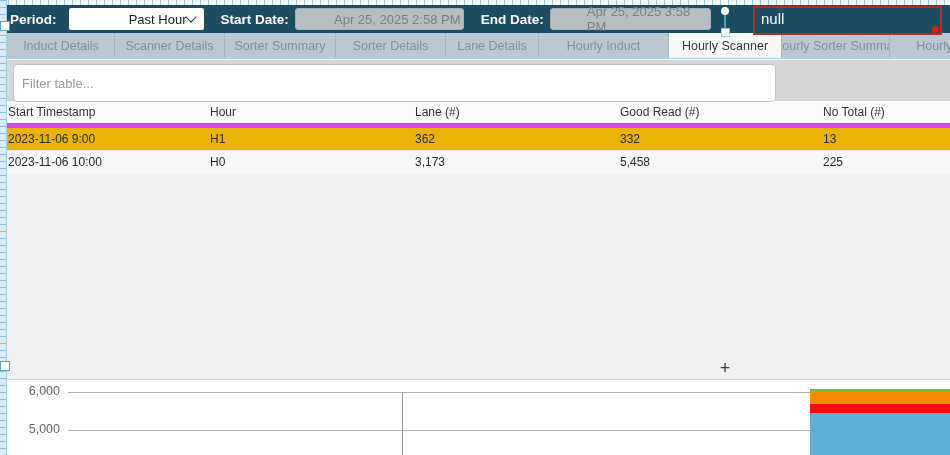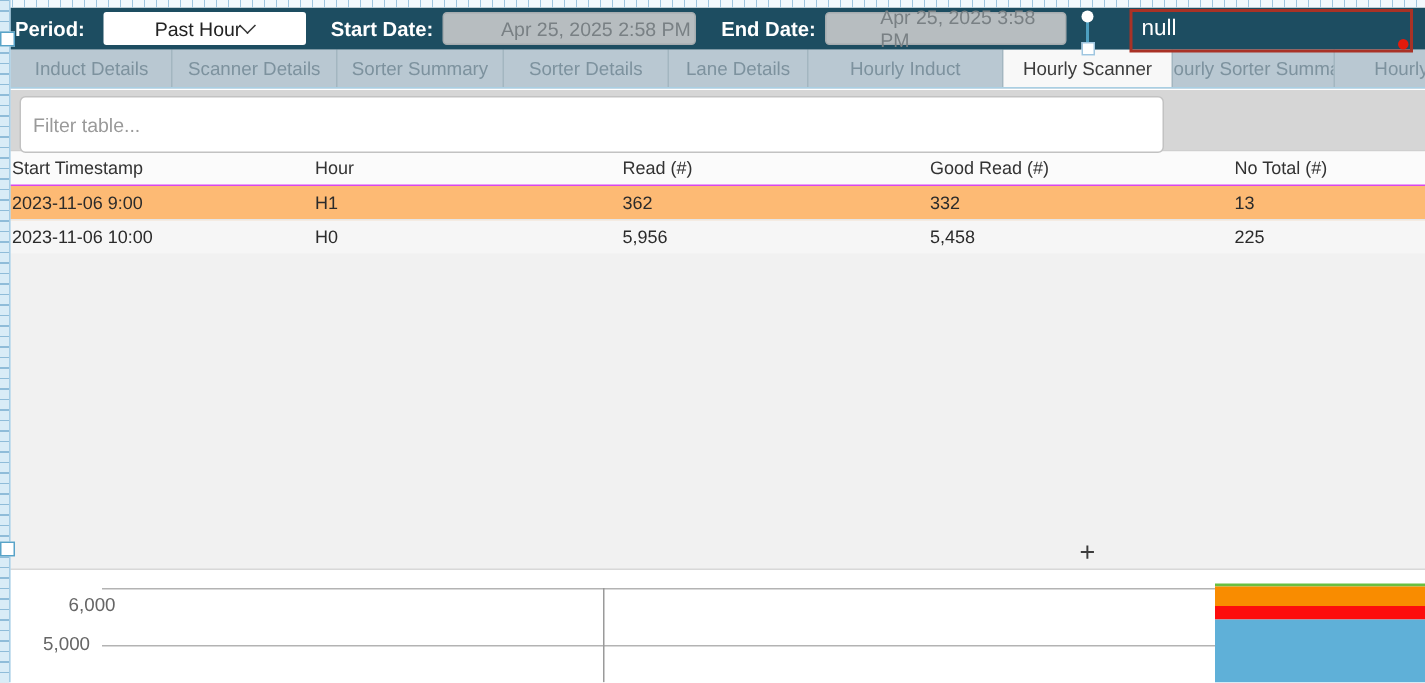--- a/index.html
+++ b/index.html
@@ -14,21 +14,21 @@
     border-right:1px solid #a6cde5;z-index:30;}
   .sel-handle{position:absolute;width:8px;height:8px;background:#fff;border:1px solid #58a3c8;z-index:40;}
   #sel-handle-top{left:0;top:21px;}
   #sel-handle-bottom{left:0;top:361px;}
 
   
   #toolbar{position:absolute;left:0;top:5px;width:950px;height:28px;background:#1d4d61;display:flex;align-items:center;z-index:10;}
   .tb-label{color:#ffffff;font-size:13.5px;font-weight:bold;white-space:nowrap;}
   #period-label{margin-left:10px;}
   #period-select{margin-left:12px;width:117px;height:22px;background:#ffffff;border-radius:2px;
-    display:flex;align-items:center;justify-content:center;padding:0 9px;cursor:pointer;}
+    display:flex;align-items:center;justify-content:flex-end;padding:0 9px;cursor:pointer;}
   #period-select .val{font-size:13px;color:#222;}
   .chev{width:7px;height:7px;border-right:1.8px solid #333;border-bottom:1.8px solid #333;
     transform:rotate(45deg);margin-top:-4px;}
   #start-date-label{margin-left:17px;}
   #end-date-label{margin-left:17px;}
   .date-input{height:20px;background:#b7bdc0;border:1px solid #a6acaf;border-radius:3px;color:#798084;
     font-size:13px;display:flex;align-items:center;justify-content:center;padding-left:36px;}
   #start-date-input{margin-left:6px;width:131px;}
   #end-date-input{margin-left:6px;width:123px;}
 
@@ -53,22 +53,22 @@
   
   #filterbar{position:absolute;left:0;top:60px;width:950px;height:40px;background:#d6d6d6;z-index:4;}
   #filter-input{position:absolute;left:13px;top:4px;width:745px;height:22px;background:#fff;
     border:1px solid #c2c2c2;border-radius:4px;font-family:"Liberation Sans",sans-serif;
     font-size:13px;color:#be185d;padding:7px 8px;}
   #filter-input::placeholder{color:#9a9a9a;}
 
   
   #table{position:absolute;left:0;top:100px;width:950px;z-index:3;border-top:1px solid #cfcfcf;}
   .t-row{display:grid;grid-template-columns:202px 205px 205px 203px 135px;height:22px;align-items:center;}
-  .t-row.header{background:#fbfbfb;border-bottom:1px solid #d946ef;}
-  .t-row.r0{background:#fdba74;border-bottom:1px solid #e6e6e6;}
+  .t-row.header{background:#fbfbfb;border-bottom:5px solid #d946ef;}
+  .t-row.r0{background:#eab308;border-bottom:1px solid #e6e6e6;}
   .t-row.r1{background:#f6f6f6;}
   .t-cell{font-size:12px;color:#2b2b2b;padding-left:8px;white-space:nowrap;overflow:hidden;}
   .t-row.header .t-cell{color:#333;}
 
   
   #empty-area{position:absolute;left:0;top:167px;width:950px;height:212px;background:#f1f1f1;
     border-bottom:1px solid #d8d8d8;z-index:2;}
   #add-widget{position:absolute;left:714px;top:190px;width:22px;height:22px;font-size:18px;color:#3c3c3c;
     text-align:center;line-height:22px;cursor:pointer;background:transparent;border:none;padding:0;}
 
@@ -123,46 +123,46 @@
     </div>
 
   <div id="filterbar">
     <input id="filter-input" type="text" placeholder="Filter table..." style="">
   </div>
 
   <div id="table">
       <div class="t-row header">
         <div class="t-cell">Start Timestamp</div>
         <div class="t-cell">Hour</div>
-        <div class="t-cell">Read (#)</div>
+        <div class="t-cell">Lane (#)</div>
         <div class="t-cell">Good Read (#)</div>
         <div class="t-cell">No Total (#)</div>
       </div>
       <div class="t-row r0">
         <div class="t-cell">2023-11-06 9:00</div>
         <div class="t-cell">H1</div>
         <div class="t-cell">362</div>
         <div class="t-cell">332</div>
         <div class="t-cell">13</div>
       </div>
       <div class="t-row r1">
         <div class="t-cell">2023-11-06 10:00</div>
         <div class="t-cell">H0</div>
-        <div class="t-cell">5,956</div>
+        <div class="t-cell">3,173</div>
         <div class="t-cell">5,458</div>
         <div class="t-cell">225</div>
       </div>
     </div>
 
   <div id="empty-area">
     <button id="add-widget">+</button>
   </div>
 
   <div id="chart">
-      <div class="ytick" style="top: 15px; padding-left: 17px;">6,000</div>
+      <div class="ytick" style="top: 3px;">6,000</div>
       <div class="gridline-h" style="top: 11px;"></div>
       <div class="ytick" style="top: 41px;">5,000</div>
       <div class="gridline-h" style="top: 49px;"></div>
       <div class="gridline-v" style="left: 402px; top: 11px; height: 63px;"></div>
       <div class="bar-seg" style="left: 105px; width: 140px; top: 225.244px; height: 0px; background: rgb(106, 191, 64);"></div>
       <div class="bar-seg" style="left: 105px; width: 140px; top: 225.244px; height: 0px; background: rgb(249, 140, 0);"></div>
       <div class="bar-seg" style="left: 810px; width: 140px; top: 8.226px; height: 1.52px; background: rgb(106, 191, 64);"></div>
       <div class="bar-seg" style="left: 810px; width: 140px; top: 9.746px; height: 13.3px; background: rgb(249, 140, 0);"></div>
       <div class="bar-seg" style="left: 810px; width: 140px; top: 23.046px; height: 8.55px; background: rgb(253, 13, 13);"></div>
       <div class="bar-seg" style="left: 810px; width: 140px; top: 31.596px; height: 207.404px; background: rgb(95, 176, 216);"></div>

